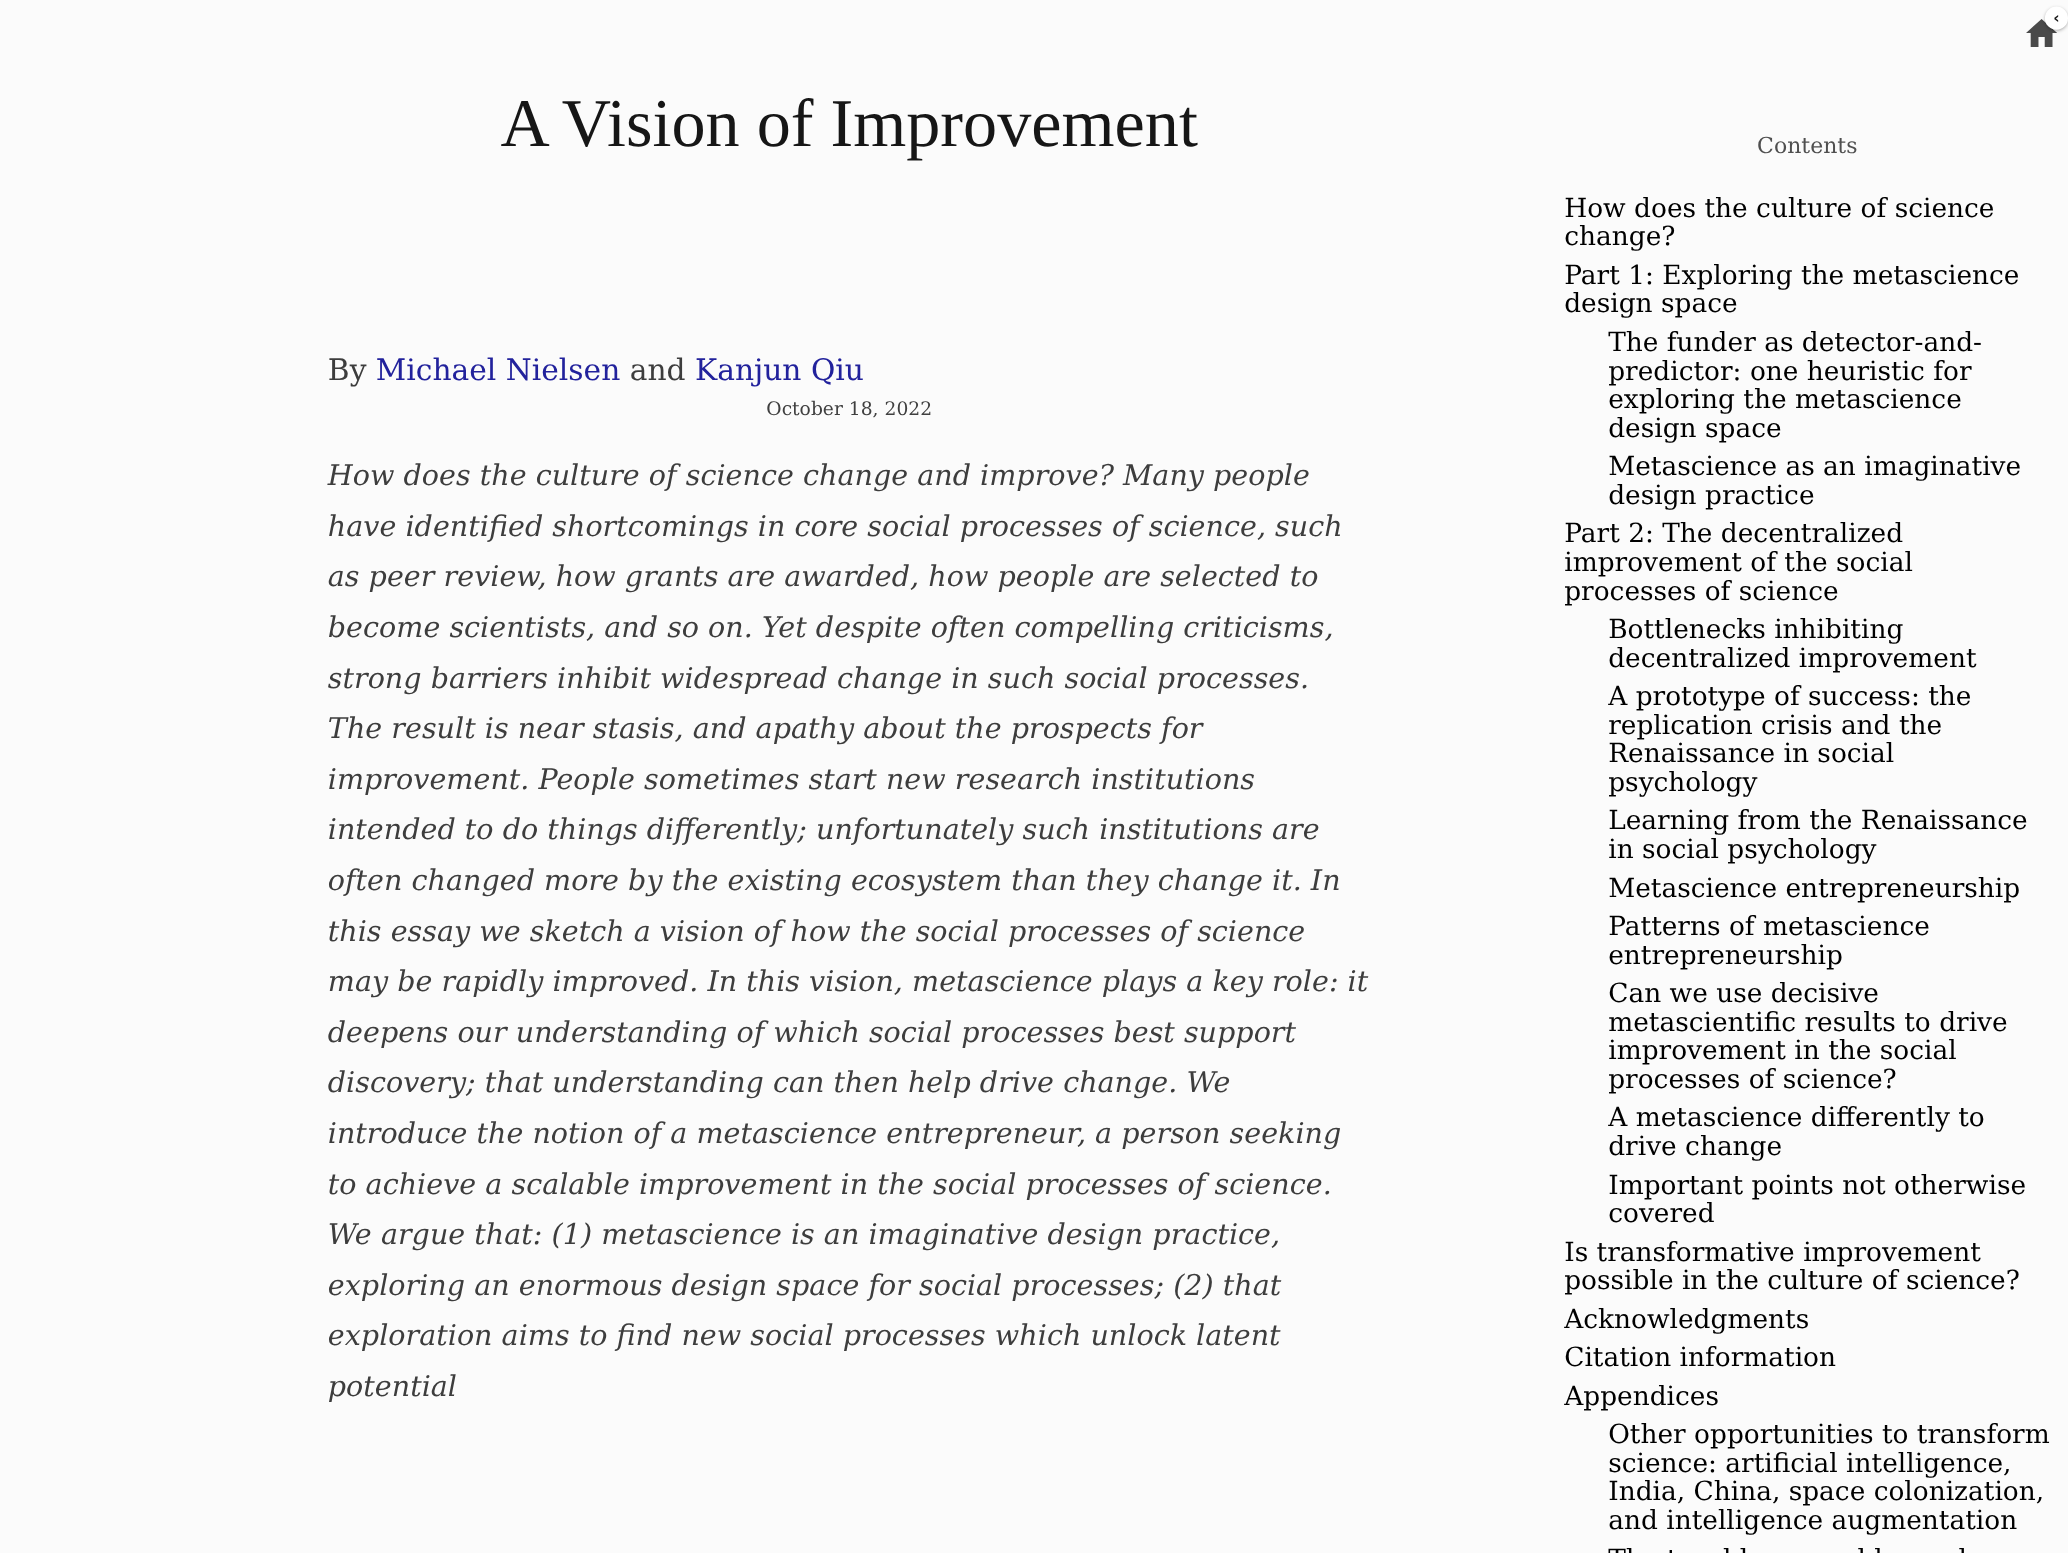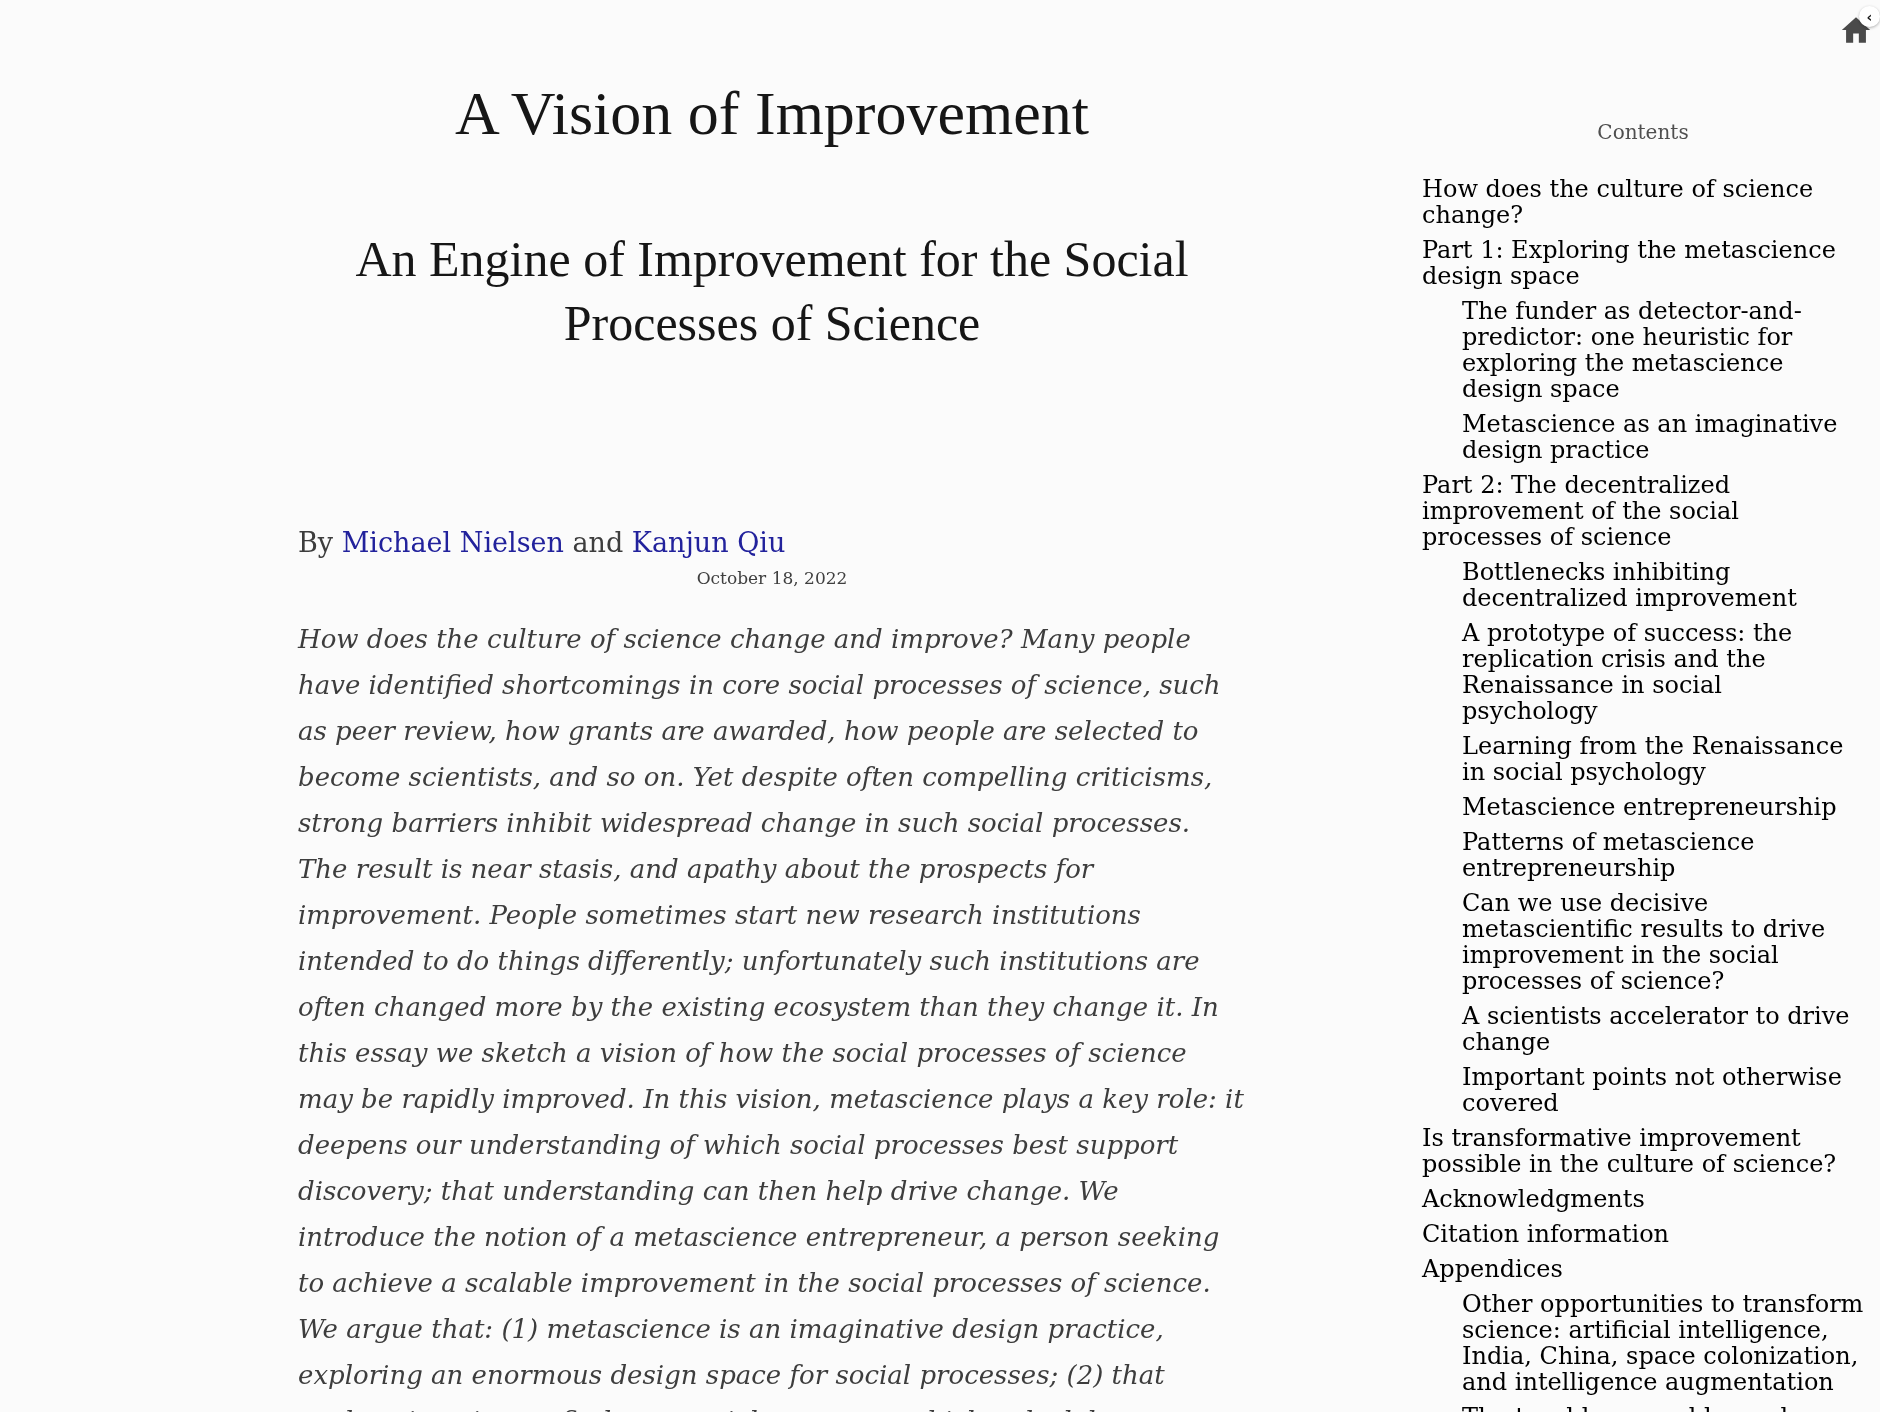--- a/index.html
+++ b/index.html
@@ -67,21 +67,20 @@
 
   <div class="home-button">
     <svg viewBox="0 0 24 24">
       <path d="M12 3 L2 12 H5 V21 H10 V14.5 H14 V21 H19 V12 H22 Z" fill="#4a4a4a"></path>
     </svg>
     <div class="home-badge">‹</div>
   </div>
 
   <main class="article">
     <h1 class="title">A Vision of Improvement</h1>
-    <h2 class="subtitle">An Engine of Improvement for the Social Processes of Science</h2>
     <p class="byline"><span>By </span><a>Michael Nielsen</a><span> and </span><a>Kanjun Qiu</a></p>
     <p class="pub-date">October 18, 2022</p>
     <p class="abstract">How does the culture of science change and improve? Many people have identified shortcomings in core social processes of science, such as peer review, how grants are awarded, how people are selected to become scientists, and so on. Yet despite often compelling criticisms, strong barriers inhibit widespread change in such social processes. The result is near stasis, and apathy about the prospects for improvement. People sometimes start new research institutions intended to do things differently; unfortunately such institutions are often changed more by the existing ecosystem than they change it. In this essay we sketch a vision of how the social processes of science may be rapidly improved. In this vision, metascience plays a key role: it deepens our understanding of which social processes best support discovery; that understanding can then help drive change. We introduce the notion of a metascience entrepreneur, a person seeking to achieve a scalable improvement in the social processes of science. We argue that: (1) metascience is an imaginative design practice, exploring an enormous design space for social processes; (2) that exploration aims to find new social processes which unlock latent potential</p>
   </main>
 
   <aside class="toc">
     <div class="toc-title">Contents</div>
     <nav class="toc-list">
 
         <a class="toc-item">How does the culture of science change?</a>
@@ -100,21 +99,21 @@
 
         <a class="toc-item toc-sub">Learning from the Renaissance in social psychology</a>
 
         <a class="toc-item toc-sub">Metascience entrepreneurship</a>
 
         <a class="toc-item toc-sub">Patterns of metascience entrepreneurship</a>
 
         <a class="toc-item toc-sub">Can we use decisive metascientific results to drive improvement in the social processes of science?</a>
 
 
-        <a class="toc-item toc-sub">A scientists accelerator to drive change</a>
+        <a class="toc-item toc-sub">A metascience differently to drive change</a>
 
         <a class="toc-item toc-sub">Important points not otherwise covered</a>
 
         <a class="toc-item">Is transformative improvement possible in the culture of science?</a>
 
         <a class="toc-item">Acknowledgments</a>
 
         <a class="toc-item">Citation information</a>
 
         <a class="toc-item">Appendices</a>

